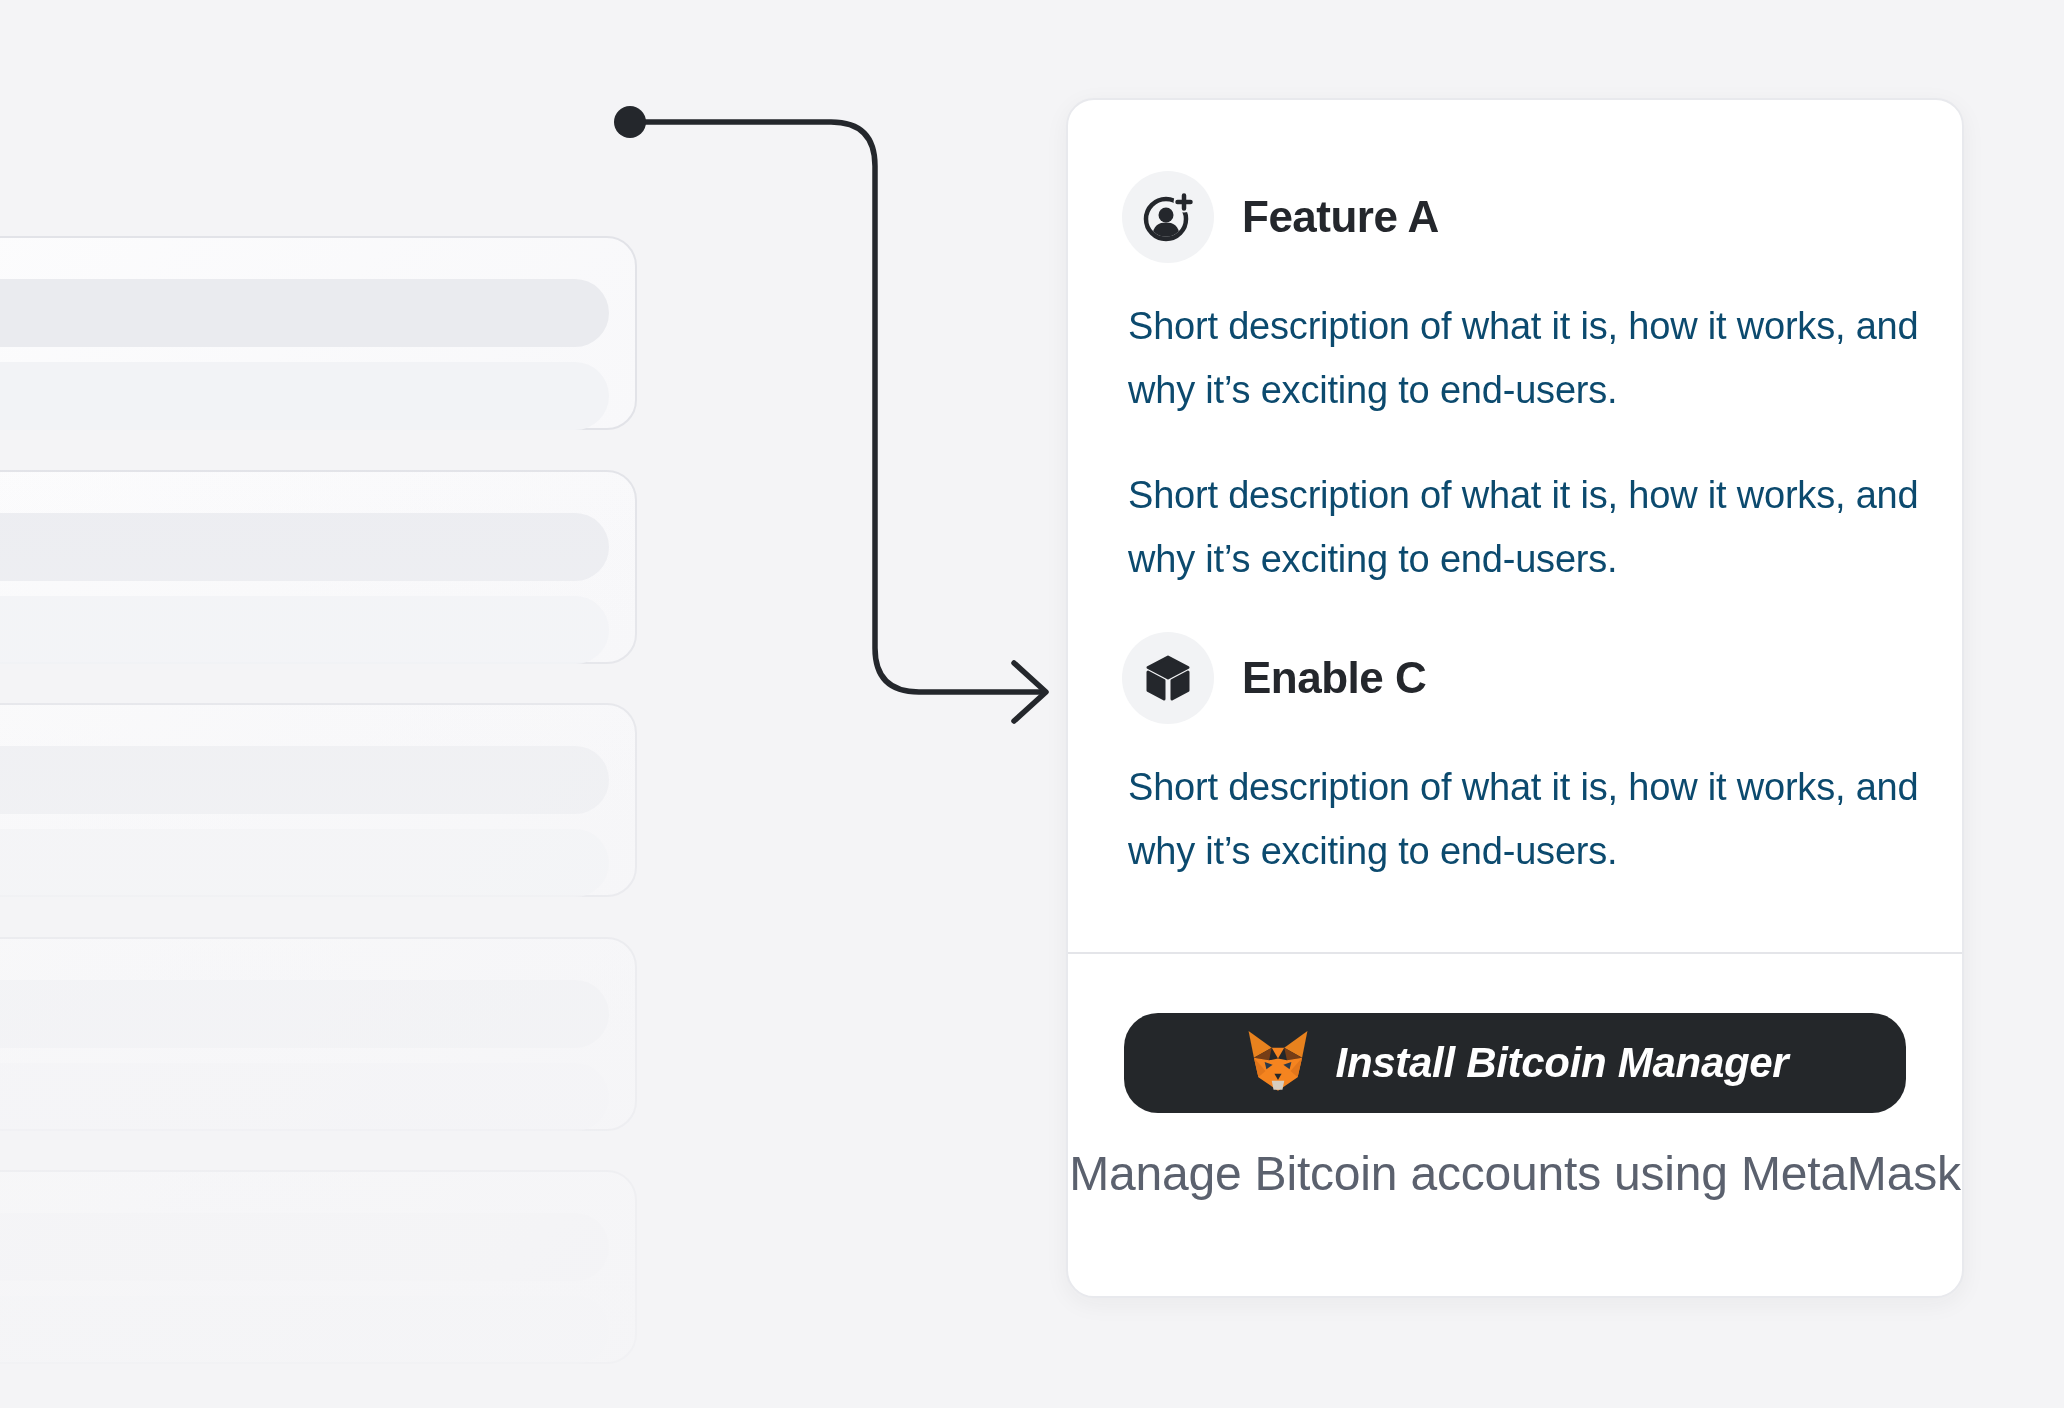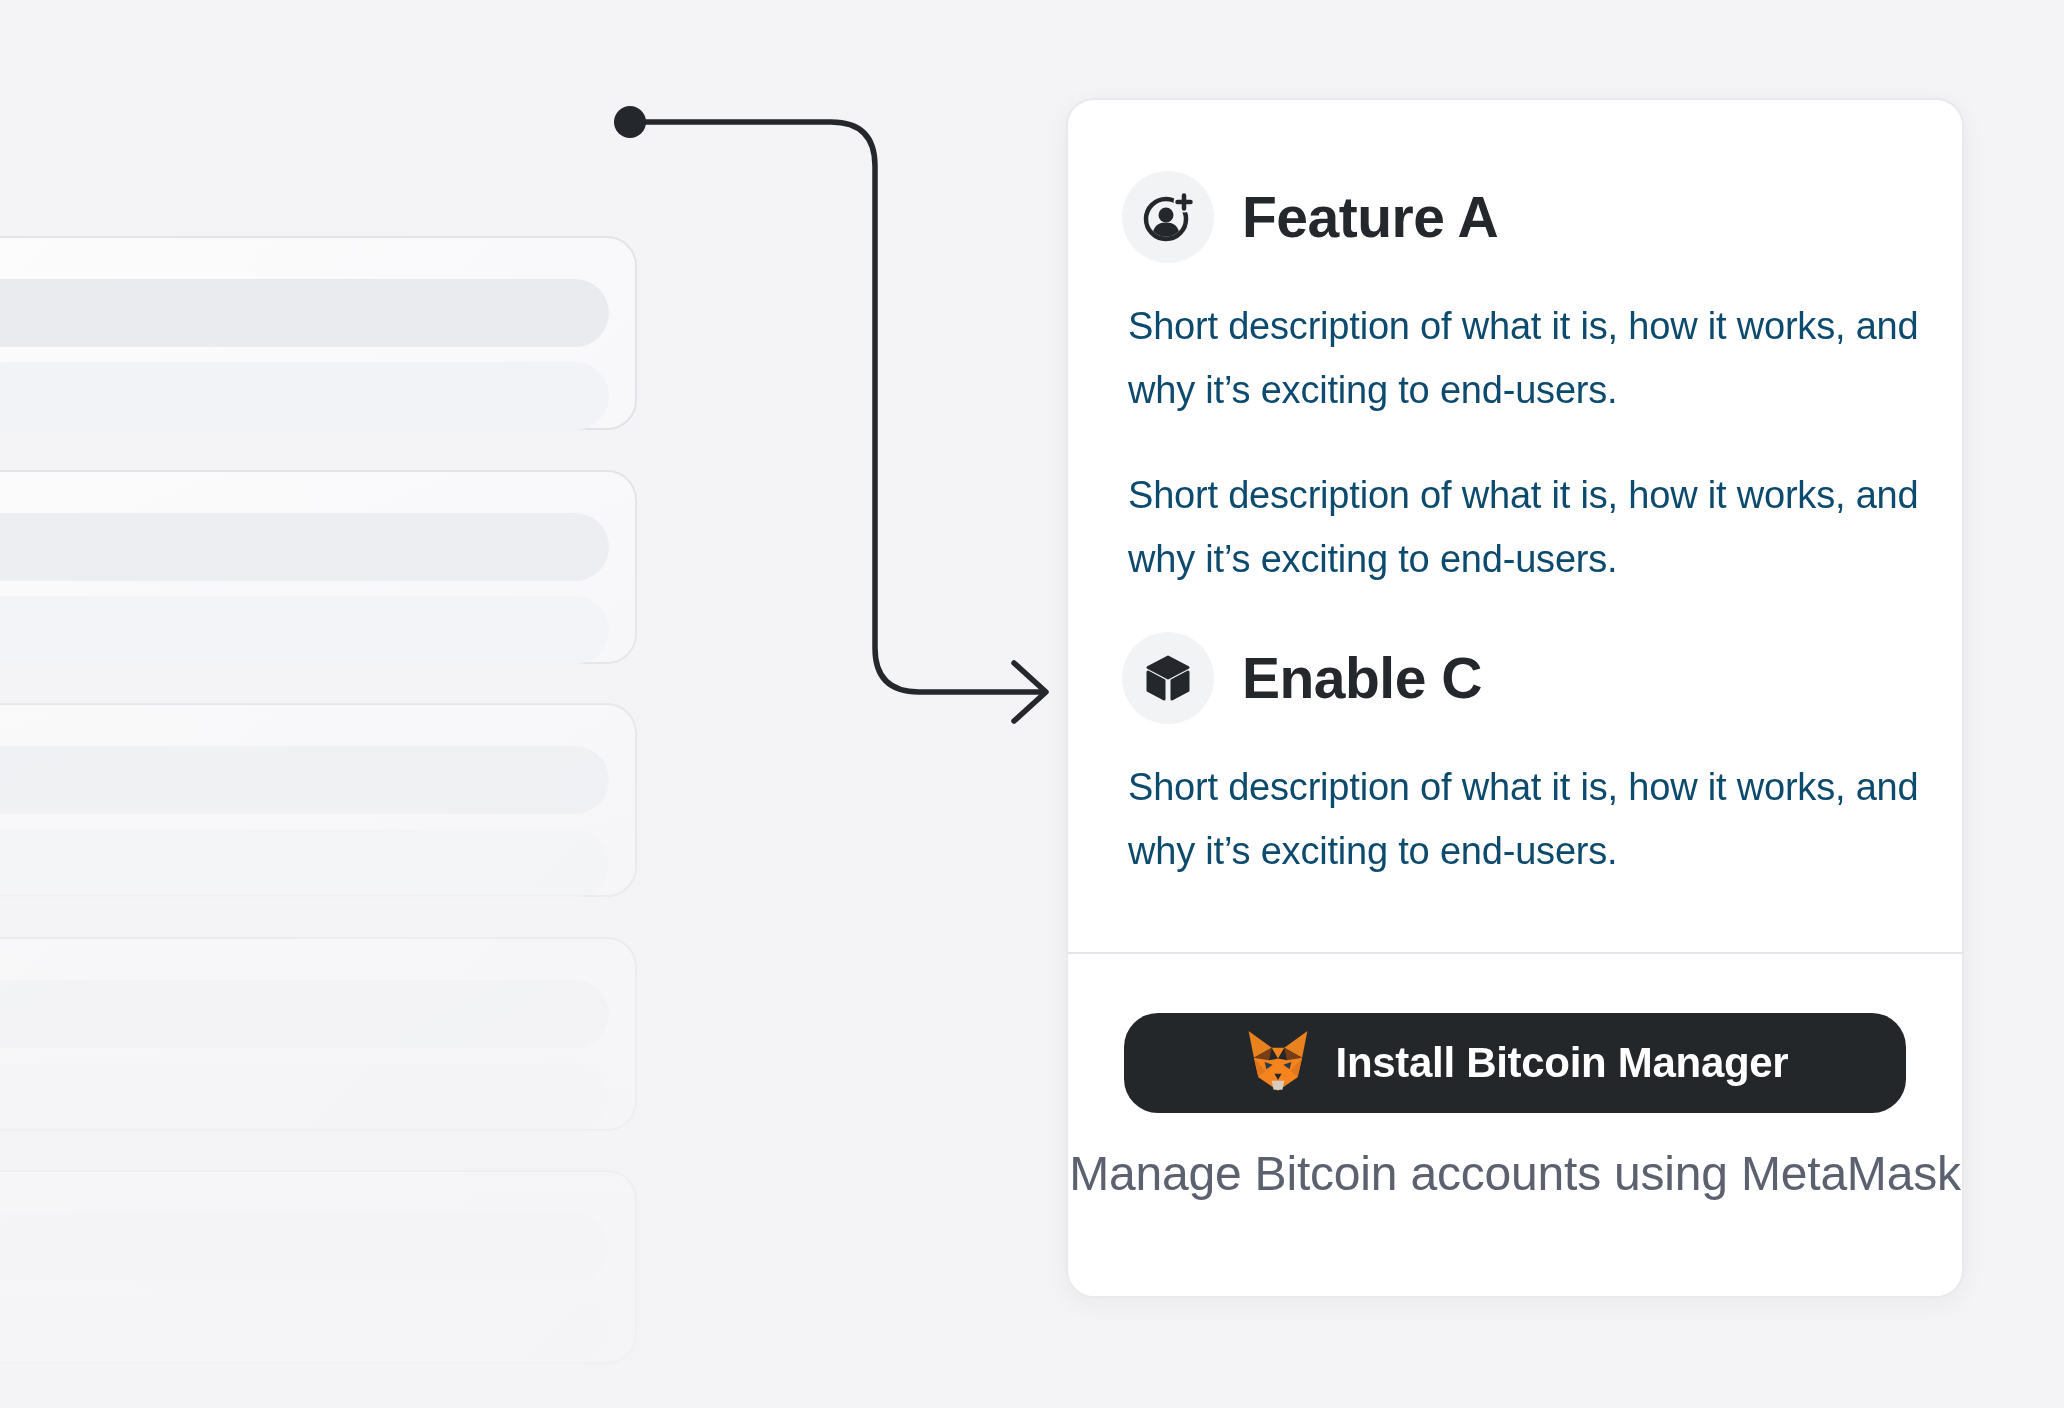--- a/index.html
+++ b/index.html
@@ -44,30 +44,30 @@
     box-sizing:border-box;box-shadow:0 6px 24px rgba(30,33,40,.05);
     display:flex;flex-direction:column;padding-top:71px;
   }
   .feature{margin-bottom:41px;}
   .feature:last-of-type{margin-bottom:0;}
   .feature-row{display:flex;align-items:center;margin-left:54px;margin-bottom:31px;}
   .icon-circle{
     width:92px;height:92px;border-radius:50%;background:#f2f3f5;
     display:flex;align-items:center;justify-content:center;flex:0 0 auto;
   }
-  .feature-title{margin-left:28px;font-size:57px;font-weight:700;color:#24272c;letter-spacing:-0.5px;}
+  .feature-title{margin-left:28px;font-size:44px;font-weight:700;color:#24272c;letter-spacing:-0.5px;}
   .feature-desc{
     margin-left:60px;width:800px;font-size:38px;line-height:64px;
     color:#0c4a6e;letter-spacing:-0.2px;
   }
   .divider{margin-top:28px;height:2px;background:#e4e5e9;width:100%;}
   .install-btn{
     margin:59px auto 0 auto;width:782px;height:100px;border:none;cursor:pointer;
     background:#24272a;border-radius:34px;display:flex;align-items:center;justify-content:center;
-    color:#ffffff;font-family:"Liberation Sans",sans-serif;
+    color:#ffffff;font-family:"Liberation Sans",sans-serif;font-style:italic;
   }
   .install-btn .btn-label{margin-left:22px;font-size:42px;font-weight:700;letter-spacing:-0.3px;}
   .panel-caption{
     margin-top:33px;text-align:center;font-size:48px;color:#5b616e;letter-spacing:-0.2px;
   }
 </style>
 </head>
 <body>
 
 <div class="stage">

